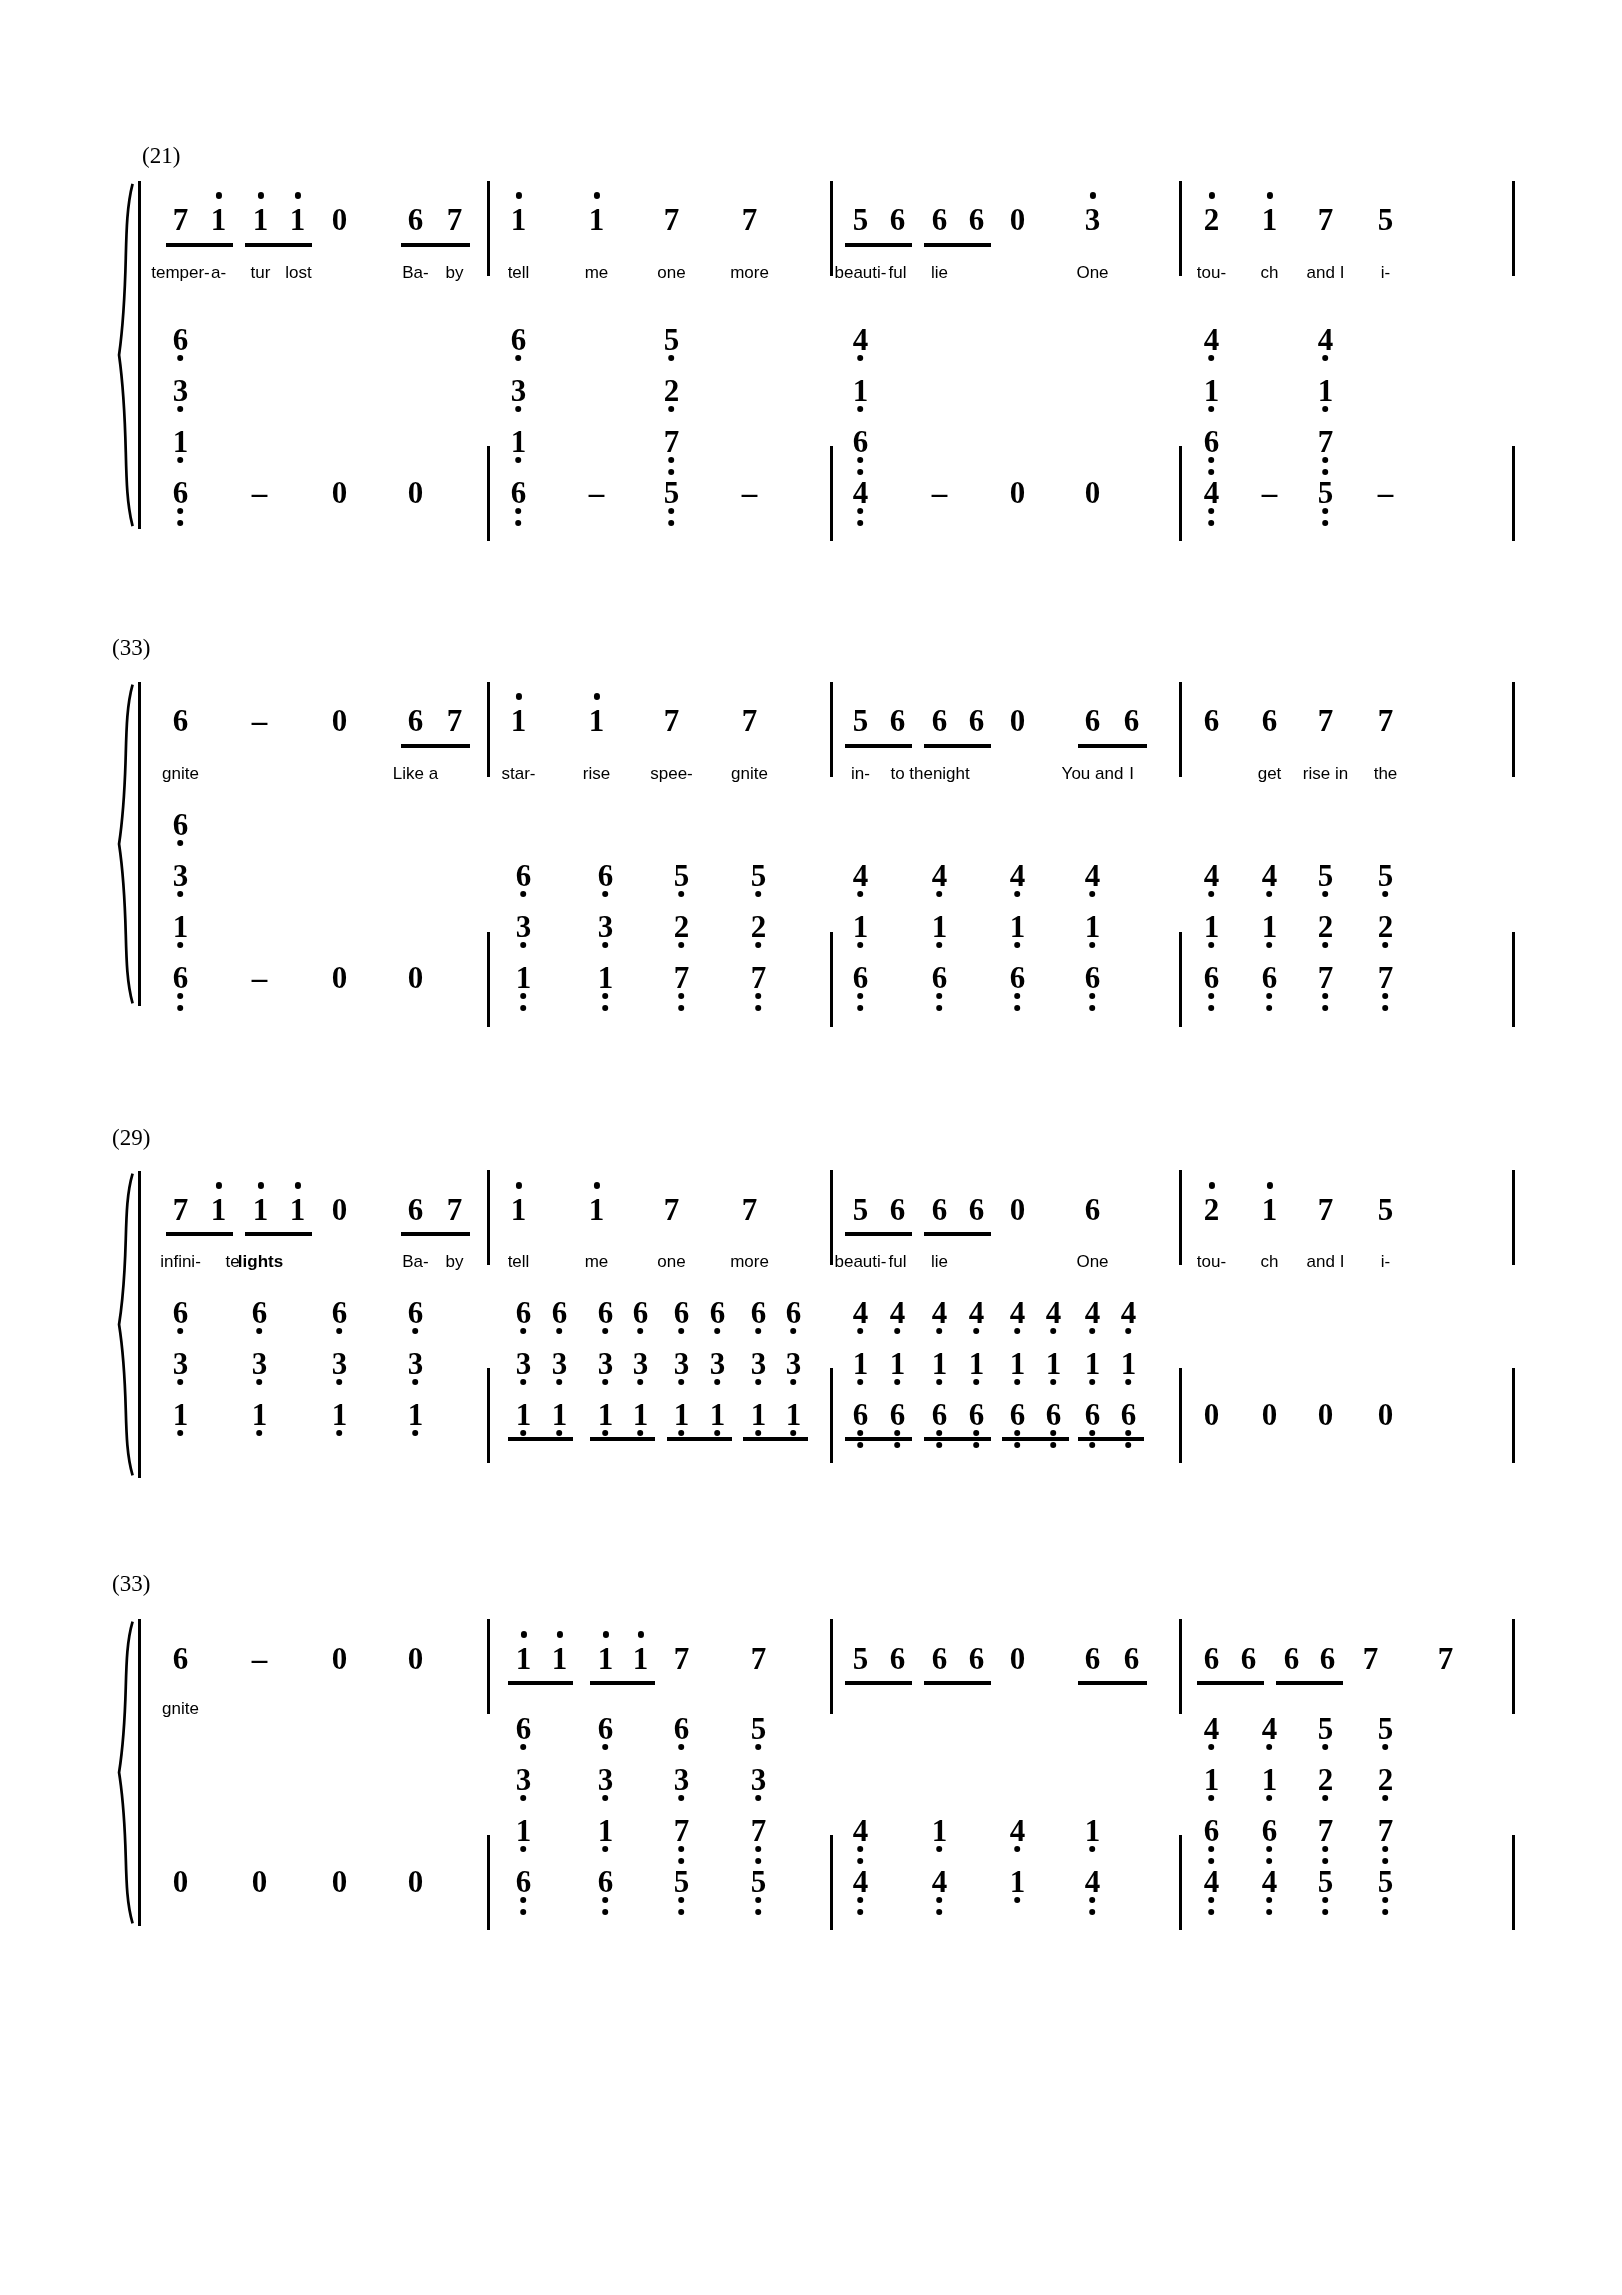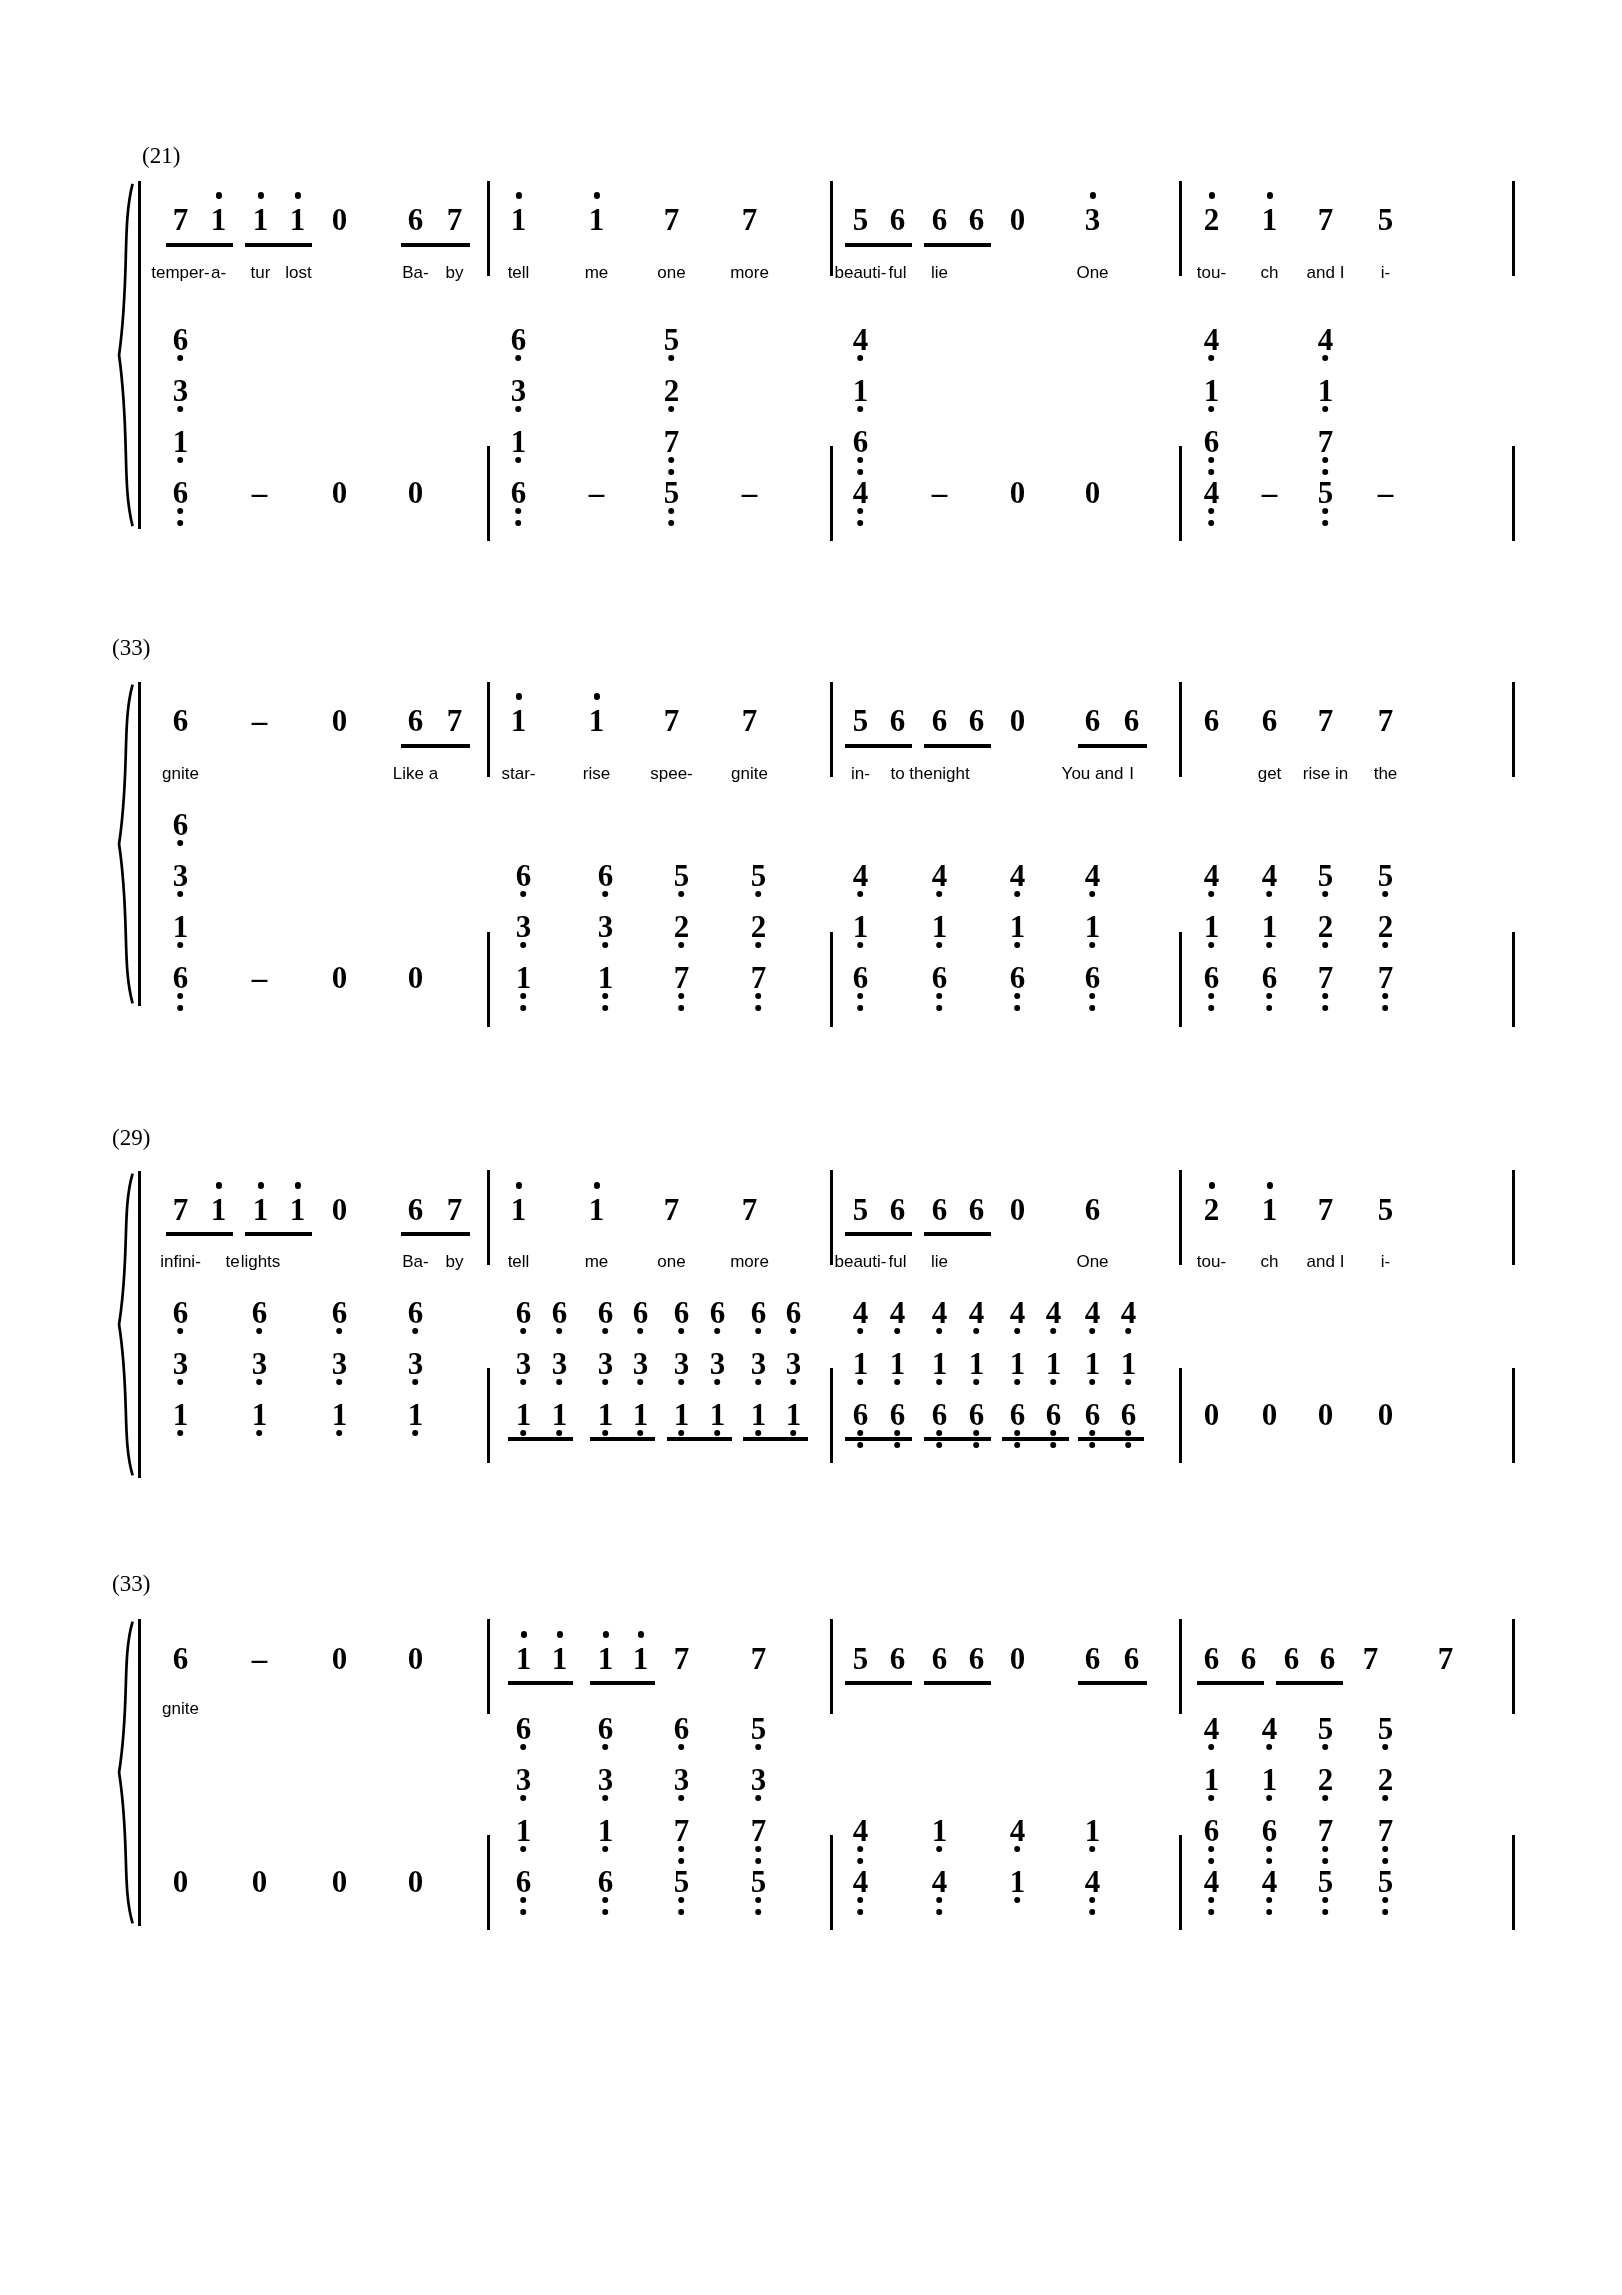--- a/index.html
+++ b/index.html
@@ -452,21 +452,21 @@
       <span class="glyph">7</span>
     </div>
     <div class="lyric" style="left: 119px; top: 1253px; width: 123px;">infini-</div>
     <div class="note" style="left: 202px; top: 1194px; width: 33px;">
       <span class="glyph">1<span class="dot-up"></span></span>
     </div>
     <div class="lyric" style="left: 171px; top: 1253px; width: 123px;">te</div>
     <div class="note" style="left: 244px; top: 1194px; width: 33px;">
       <span class="glyph">1<span class="dot-up"></span></span>
     </div>
-    <div class="lyric" style="left: 199px; top: 1253px; width: 123px;">lights</div>
+    <div class="lyric" style="left: 199px; top: 1253px; width: 123px; font-weight: bold;">lights</div>
     <div class="note" style="left: 281px; top: 1194px; width: 33px;">
       <span class="glyph">1<span class="dot-up"></span></span>
     </div>
     <div class="note" style="left: 323px; top: 1194px; width: 33px;">
       <span class="glyph">0</span>
     </div>
     <div class="note" style="left: 399px; top: 1194px; width: 33px;">
       <span class="glyph">6</span>
     </div>
     <div class="lyric" style="left: 354px; top: 1253px; width: 123px;">Ba-</div>

